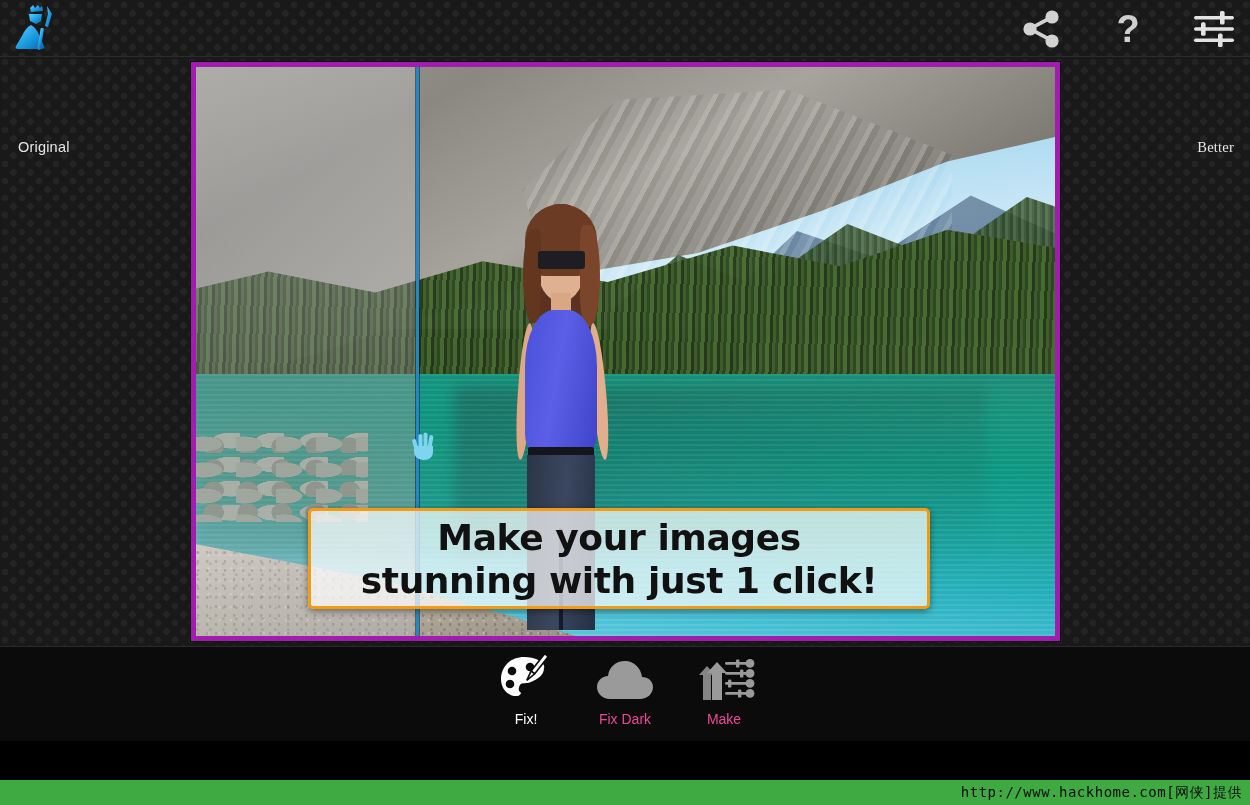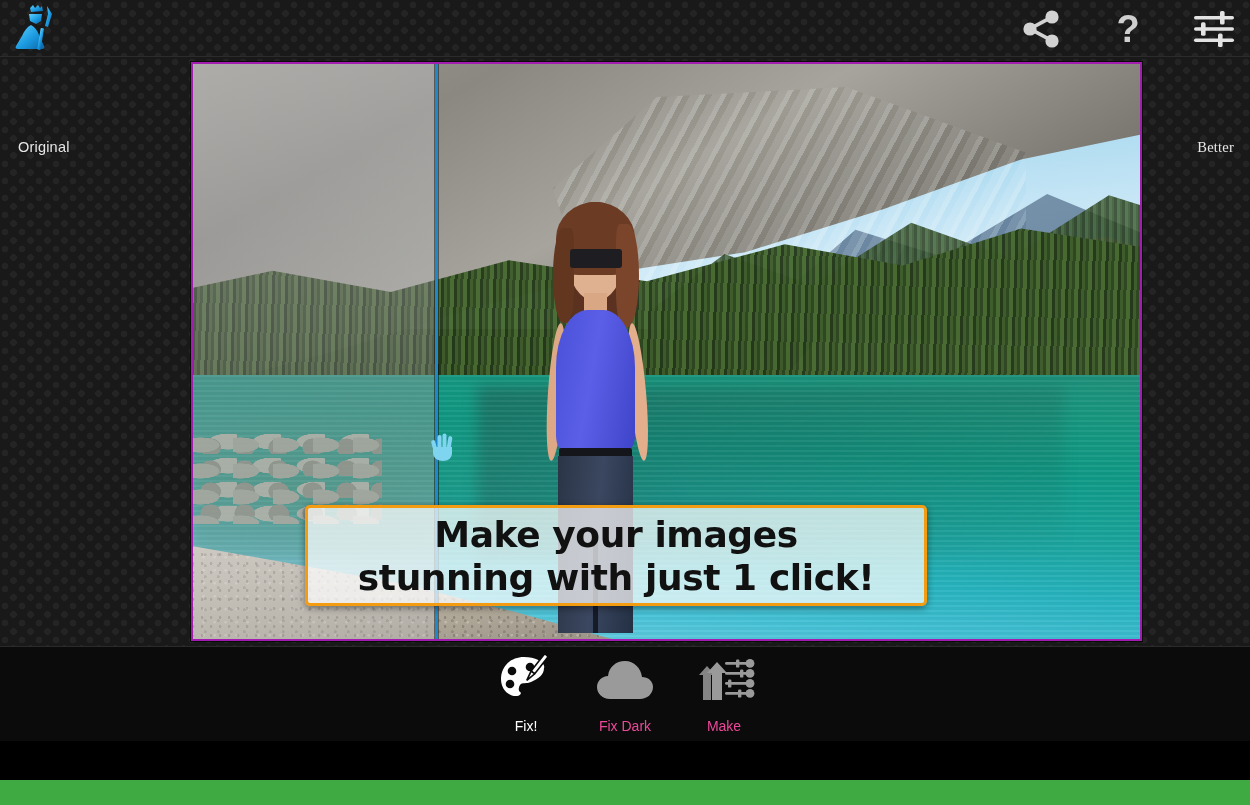--- a/index.html
+++ b/index.html
@@ -51,22 +51,22 @@
   }
   .stage-label {
     position:absolute; top:82px; color:#e6e6e6; font-size:14.5px;
     letter-spacing:.2px;
   }
   #label-original { left:18px; }
   #label-better   { right:16px;font-family:Liberation Serif, serif; }
 
   
   #photo-wrap {
-    position:absolute; left:191px; top:62px; width:951px; height:579px;
-    border:2px solid #a21caf;
+    position:absolute; left:191px; top:62px; width:869px; height:579px;
+    border:5px solid #a21caf;
     box-shadow:0 0 0 1px #0a0a0a;
     overflow:hidden;
     cursor:pointer;
     padding-left:45px;
   }
   #photo { position:absolute; inset:0; overflow:hidden; }
 
   
   .scene { position:absolute; inset:0; overflow:hidden; }
 
@@ -237,21 +237,21 @@
   #toolbar {
     position:absolute; left:0; top:646px; width:1250px; height:95px;
     background:#0b0b0b;
     border-top:1px solid #2a2a2a;
     display:flex; align-items:flex-start; justify-content:center;
     gap:0px;
   }
   .tool {
     width:99px; height:92px; padding-top:6px;
     display:flex; flex-direction:column; align-items:center;
-    justify-content:flex-start; gap:11px; cursor:pointer;
+    justify-content:flex-start; gap:4px; cursor:pointer;
   }
   .tool .ic { height:54px; display:flex; align-items:center; justify-content:center; }
   .tool .lbl { font-size:14px; color:#ec4899; }
   .tool.active .lbl { color:#ffffff; }
 
   
   #blackbar {
     position:absolute; left:0; top:741px; width:1250px; height:39px;
     background:#000;
   }
@@ -440,14 +440,15 @@
             </g>
           </g>
         </svg>
       </span>
       <span class="lbl">Make</span>
     </div>
   </div>
 
   <div id="blackbar"></div>
   <div id="greenbar"></div>
+  <div id="watermark">http://www.hackhome.com[网侠]提供</div>
 
 </div>
 
 </body></html>

